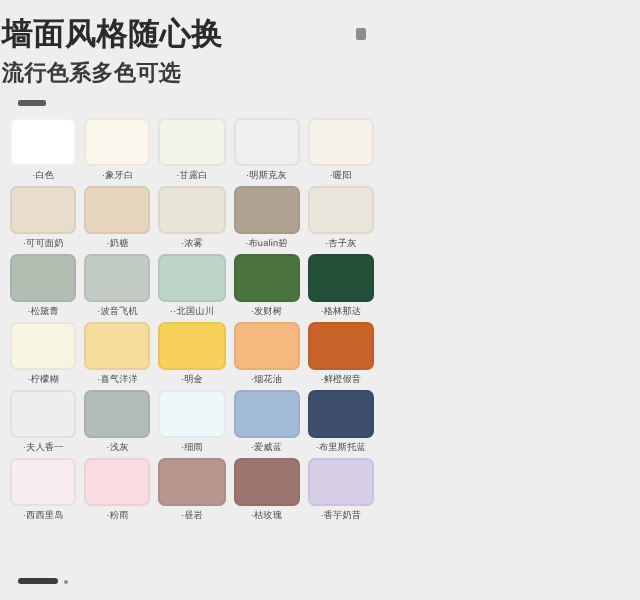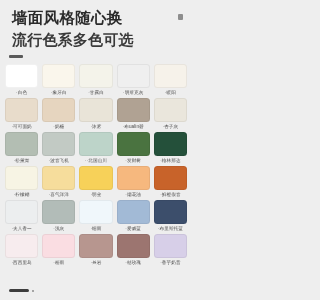--- a/index.html
+++ b/index.html
@@ -19,34 +19,34 @@
     position: relative;
     width: 192px;
     height: 300px;
     background: #eeeeee;
     box-sizing: border-box;
   }
 
   
   .header {
     position: relative;
-    padding: 9px 10px 0 12px;
+    padding: 9px 10px 0 1px;
     box-sizing: border-box;
   }
   .title {
     font-size: 15.5px;
     font-weight: 700;
     color: #2b2b2b;
     letter-spacing: 0.3px;
     line-height: 1.15;
     margin: 0;
     white-space: nowrap;
   }
   .subtitle {
-    font-size: 15px;
+    font-size: 11px;
     font-weight: 700;
     color: #3a3a3a;
     letter-spacing: 0.2px;
     line-height: 1.3;
     margin: 3px 0 0 0;
     white-space: nowrap;
   }
   .header-mark {
     position: absolute;
     top: 14px;

